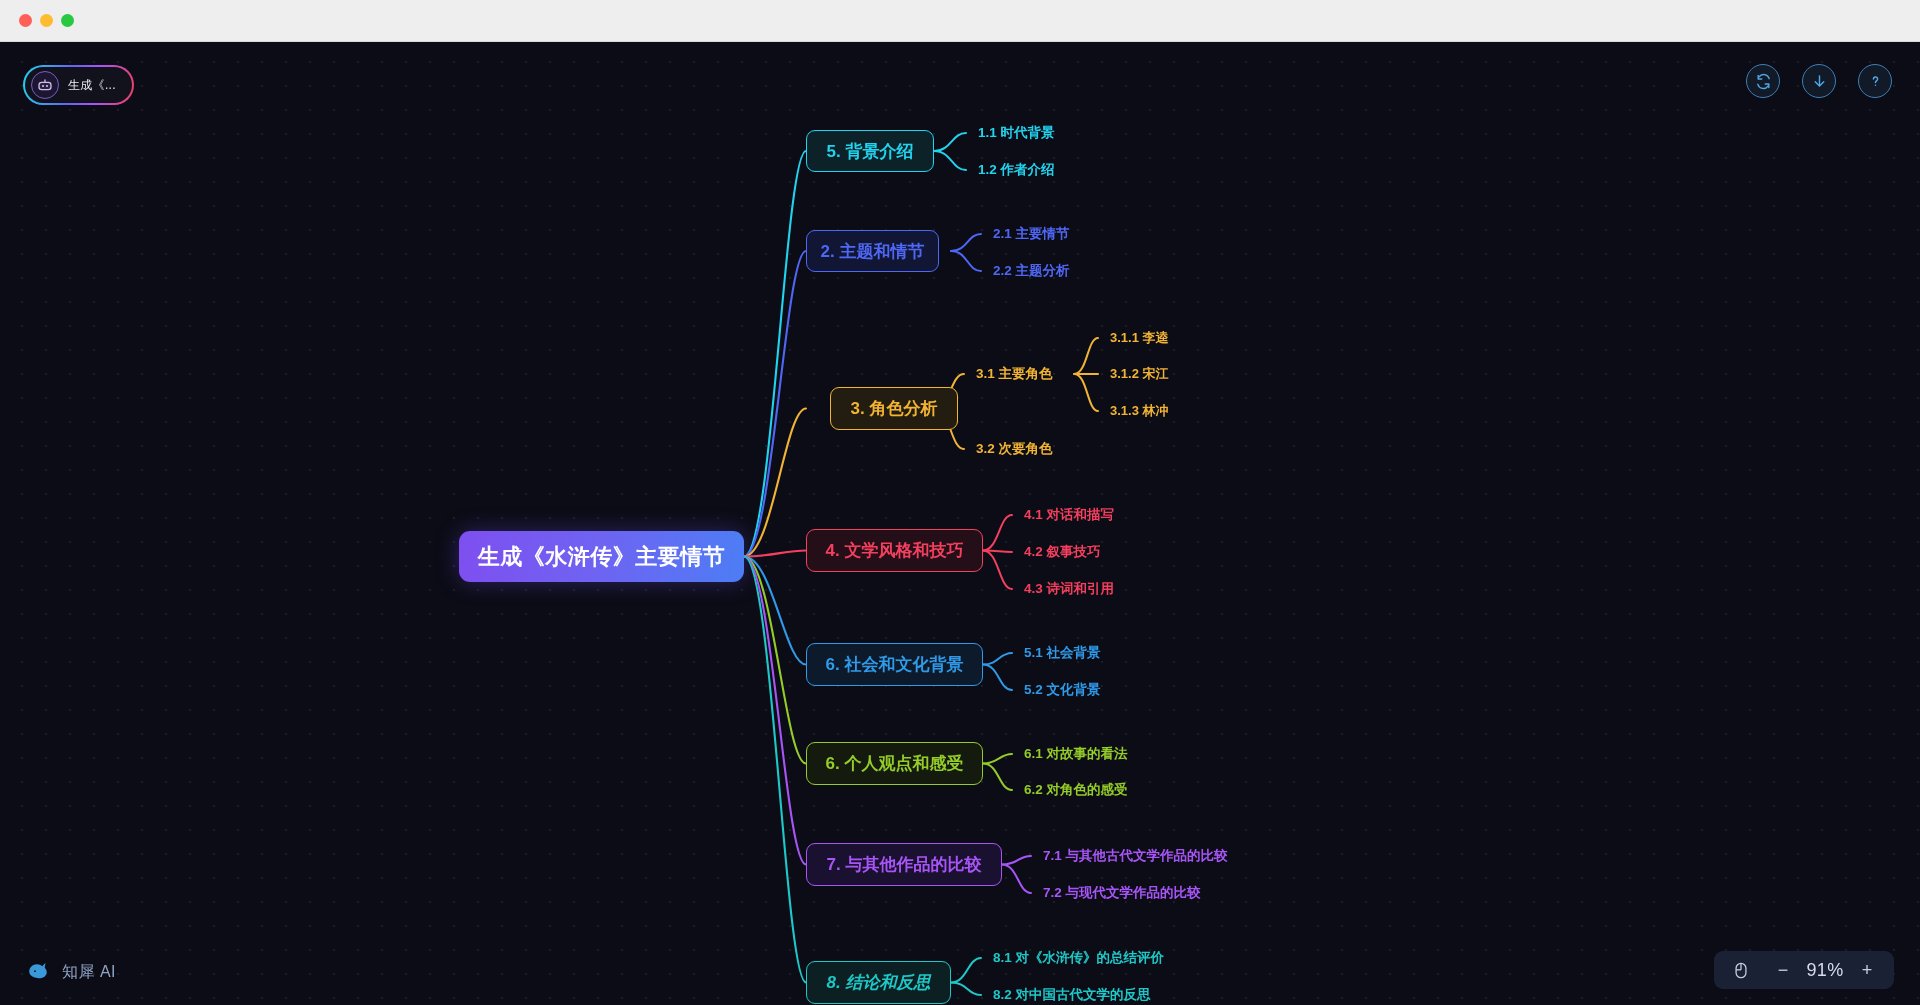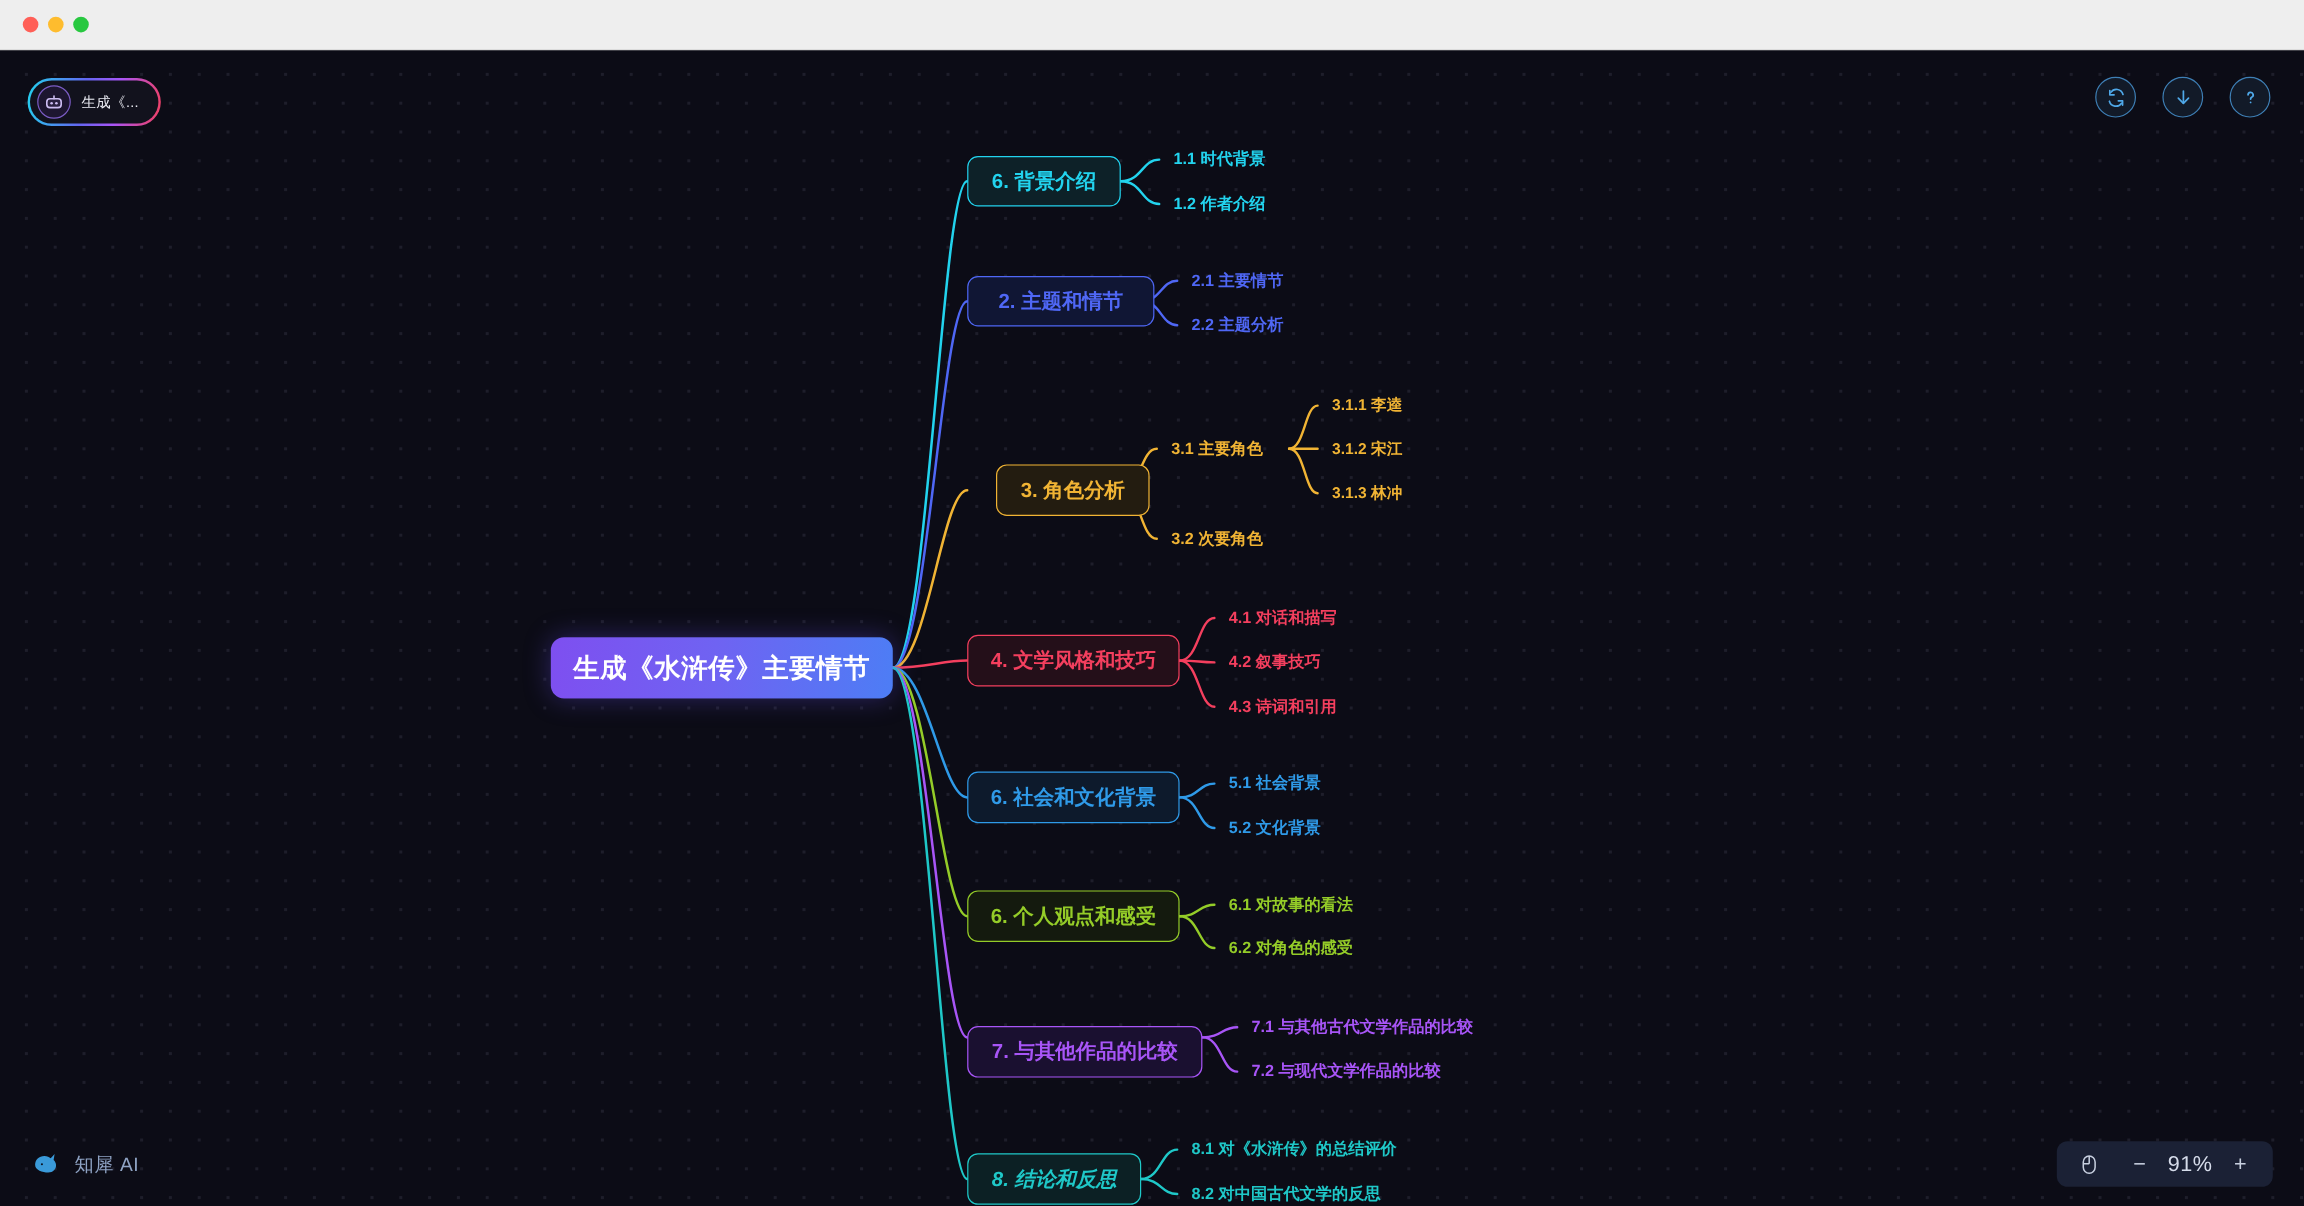--- a/index.html
+++ b/index.html
@@ -211,25 +211,25 @@
         <circle cx="12" cy="17.4" r="1.05" fill="#4fa8e8" stroke="none"></circle>
       </svg>
     </div>
   </div>
 
   <div id="node-layer">
       <div class="node" id="node-root" style="left: 459px; top: 489px; width: 285px; height: 51px;">
         <span>生成《水浒传》主要情节</span>
       </div>
       <div class="node topic" style="left: 806px; top: 88px; width: 128px; height: 42px; border-color: rgb(34, 211, 238); background: rgb(13, 33, 40); color: rgb(34, 211, 238);">
-        <span>6. 背景介绍</span>
+        <span>5. 背景介绍</span>
       </div>
       <div class="leaf" style="left: 978px; top: 82px; color: rgb(34, 211, 238);">1.1 时代背景</div>
       <div class="leaf" style="left: 978px; top: 119px; color: rgb(34, 211, 238);">1.2 作者介绍</div>
-      <div class="node topic" style="left: 806px; top: 188px; width: 156px; height: 42px; border-color: rgb(79, 103, 245); background: rgb(16, 22, 52); color: rgb(79, 103, 245); justify-content: center;">
+      <div class="node topic" style="left: 806px; top: 188px; width: 133px; height: 42px; border-color: rgb(79, 103, 245); background: rgb(16, 22, 52); color: rgb(79, 103, 245); justify-content: center;">
         <span>2. 主题和情节</span>
       </div>
       <div class="leaf" style="left: 993px; top: 183px; color: rgb(79, 103, 245);">2.1 主要情节</div>
       <div class="leaf" style="left: 993px; top: 220px; color: rgb(79, 103, 245);">2.2 主题分析</div>
       <div class="node topic" style="left: 786px; top: 345px; width: 128px; height: 43px; border-color: rgb(241, 180, 52); background: rgb(35, 28, 16); color: rgb(241, 180, 52); margin-left: 44px;">
         <span>3. 角色分析</span>
       </div>
       <div class="leaf" style="left: 976px; top: 323px; color: rgb(241, 180, 52);">3.1 主要角色</div>
       <div class="leaf sub" style="left: 1110px; top: 287px; color: rgb(241, 180, 52);">3.1.1 李逵</div>
       <div class="leaf sub" style="left: 1110px; top: 323px; color: rgb(241, 180, 52);">3.1.2 宋江</div>
@@ -244,21 +244,21 @@
       <div class="node topic" style="left: 806px; top: 601px; width: 177px; height: 43px; border-color: rgb(47, 154, 232); background: rgb(13, 26, 44); color: rgb(47, 154, 232);">
         <span>6. 社会和文化背景</span>
       </div>
       <div class="leaf" style="left: 1024px; top: 602px; color: rgb(47, 154, 232);">5.1 社会背景</div>
       <div class="leaf" style="left: 1024px; top: 639px; color: rgb(47, 154, 232);">5.2 文化背景</div>
       <div class="node topic" style="left: 806px; top: 700px; width: 177px; height: 43px; border-color: rgb(148, 204, 40); background: rgb(20, 26, 14); color: rgb(148, 204, 40);">
         <span>6. 个人观点和感受</span>
       </div>
       <div class="leaf" style="left: 1024px; top: 703px; color: rgb(148, 204, 40);">6.1 对故事的看法</div>
       <div class="leaf" style="left: 1024px; top: 739px; color: rgb(148, 204, 40);">6.2 对角色的感受</div>
-      <div class="node topic" style="left: 806px; top: 801px; width: 196px; height: 43px; border-color: rgb(168, 85, 247); background: rgb(26, 16, 48); color: rgb(168, 85, 247); margin-top: 12px;">
+      <div class="node topic" style="left: 806px; top: 801px; width: 196px; height: 43px; border-color: rgb(168, 85, 247); background: rgb(26, 16, 48); color: rgb(168, 85, 247);">
         <span>7. 与其他作品的比较</span>
       </div>
       <div class="leaf" style="left: 1043px; top: 805px; color: rgb(168, 85, 247);">7.1 与其他古代文学作品的比较</div>
       <div class="leaf" style="left: 1043px; top: 842px; color: rgb(168, 85, 247);">7.2 与现代文学作品的比较</div>
       <div class="node topic" style="left: 806px; top: 919px; width: 145px; height: 43px; border-color: rgb(31, 200, 200); background: rgb(12, 32, 36); color: rgb(31, 200, 200); font-style: italic;">
         <span>8. 结论和反思</span>
       </div>
       <div class="leaf" style="left: 993px; top: 907px; color: rgb(31, 200, 200);">8.1 对《水浒传》的总结评价</div>
       <div class="leaf" style="left: 993px; top: 944px; color: rgb(31, 200, 200);">8.2 对中国古代文学的反思</div>
     </div>

